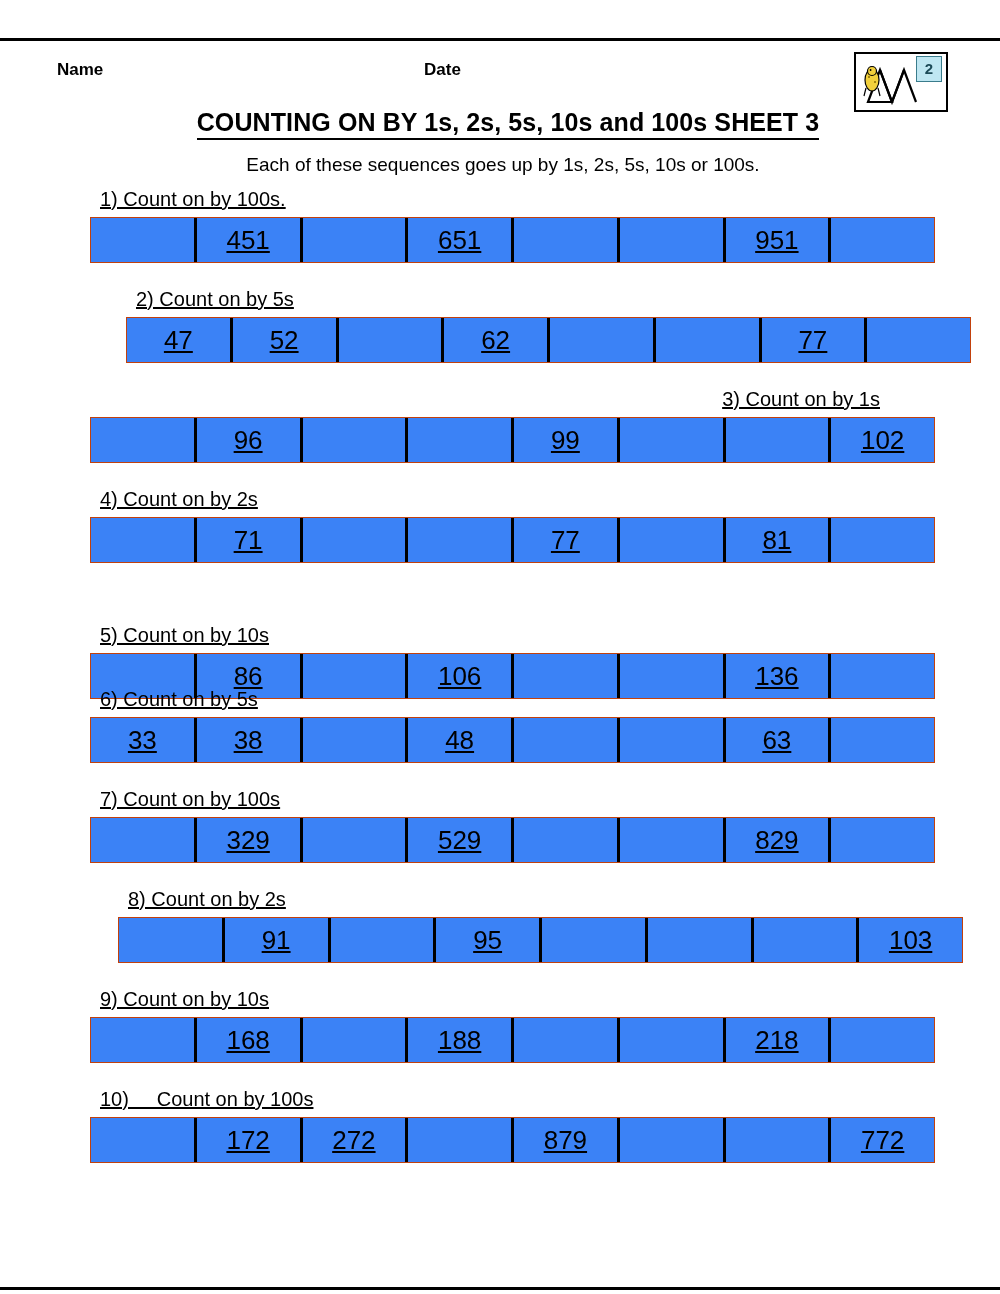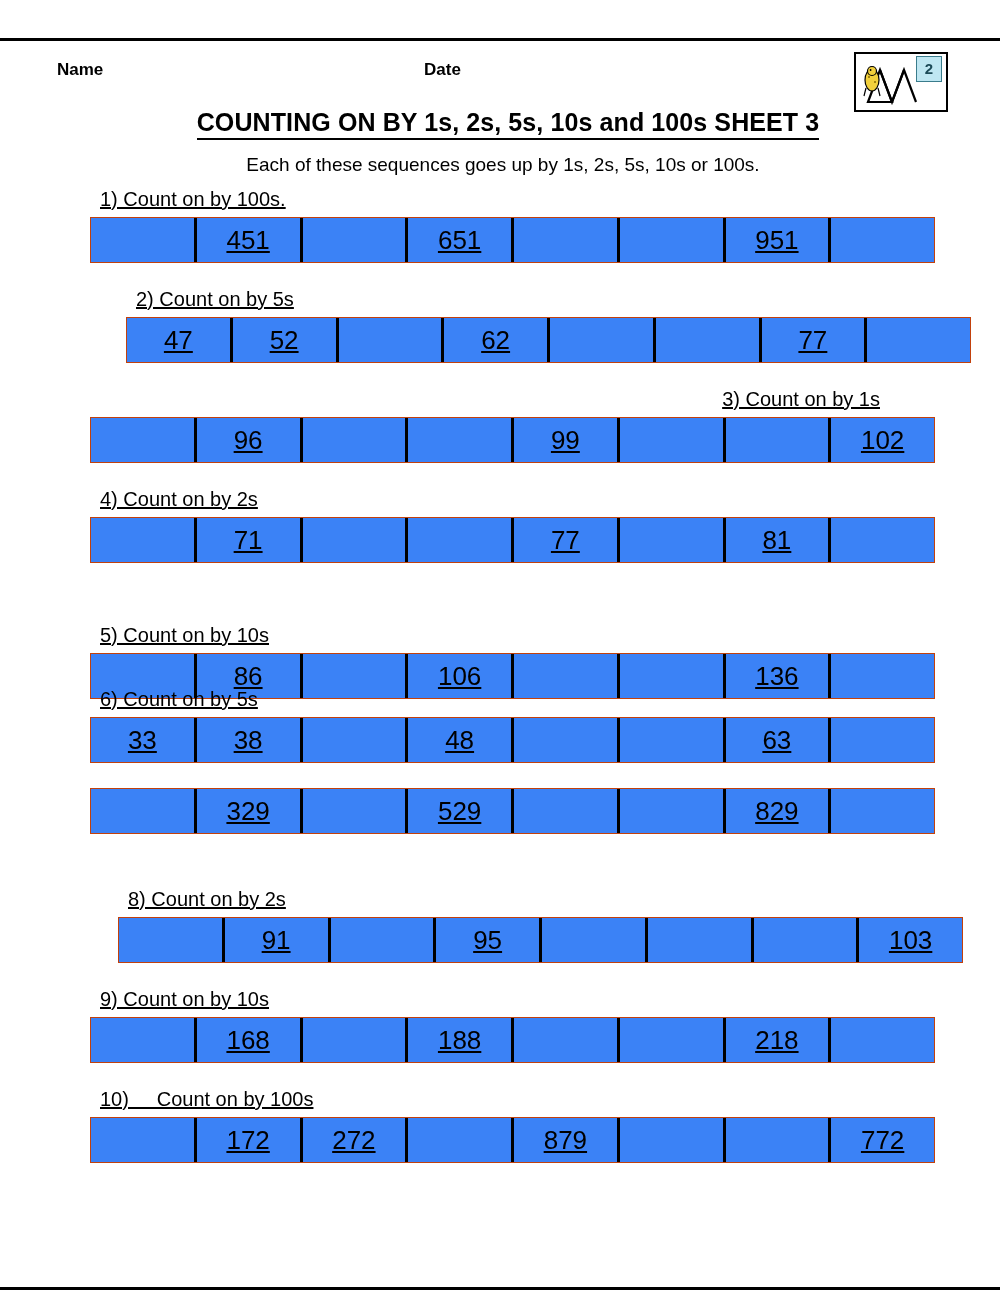--- a/index.html
+++ b/index.html
@@ -224,20 +224,21 @@
           <div class="cell">38</div>
           <div class="cell"></div>
           <div class="cell">48</div>
           <div class="cell"></div>
           <div class="cell"></div>
           <div class="cell">63</div>
           <div class="cell"></div>
         </div>
       </div>
       <div class="qblock" style="top: 788px;">
+        <div class="qlabel">7) Count on by 100s</div>
         <div class="seq">
           <div class="cell"></div>
           <div class="cell">329</div>
           <div class="cell"></div>
           <div class="cell">529</div>
           <div class="cell"></div>
           <div class="cell"></div>
           <div class="cell">829</div>
           <div class="cell"></div>
         </div>

